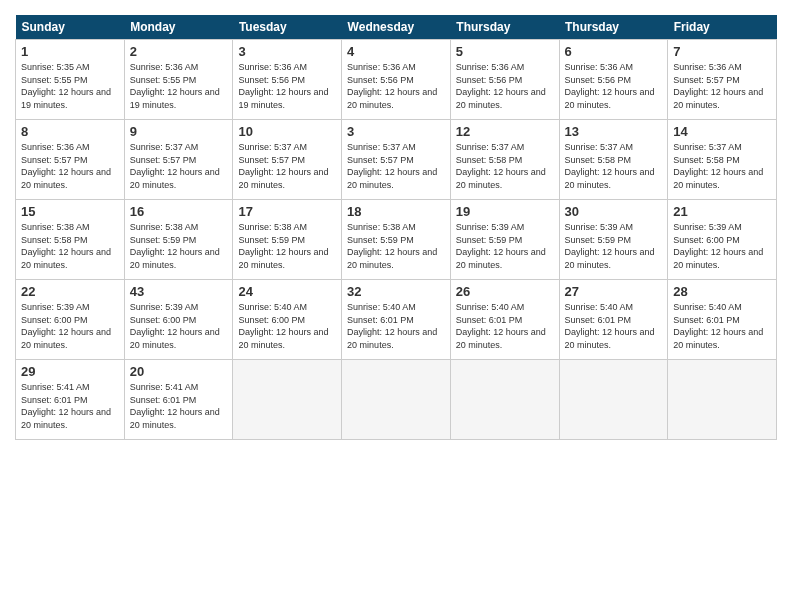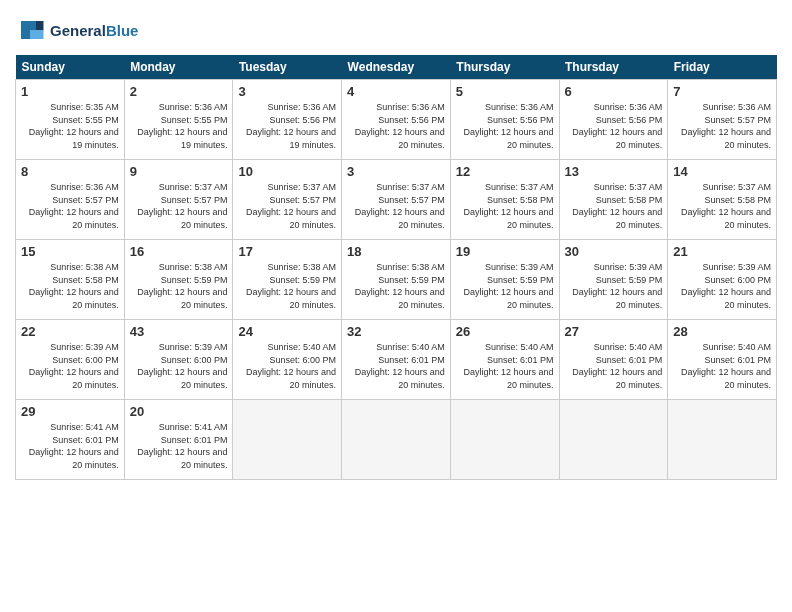--- a/index.html
+++ b/index.html
@@ -67,44 +67,26 @@
     }
     .day-num {
       font-size: 13px;
       font-weight: bold;
       margin-bottom: 2px;
     }
     .day-info {
       font-size: 9px;
       line-height: 1.4;
       color: #333;
-      text-align: right;
     }
   </style>
 </head>
 <body>
 
 <div class="container">
-  <div class="header">
-    <div class="logo">
-      <svg class="logo-icon" viewBox="0 0 40 40">
-        <rect x="0" y="0" width="40" height="40" fill="none"></rect>
-        <polygon points="8,32 8,8 28,8 28,20 20,20 20,32" fill="#2471a3"></polygon>
-        <polygon points="28,8 38,8 38,20 28,20" fill="#1a3a5c"></polygon>
-        <polygon points="20,20 38,20 38,32 20,32" fill="#5dade2"></polygon>
-      </svg>
-      <div>
-        <div style="font-size:15px;font-weight:bold;color:#1a3a5c;">General<span style="color:#2471a3;">Blue</span></div>
-      </div>
-    </div>
-    <div class="title-block">
-      <div class="month-year"></div>
-      <div class="location"></div>
-    </div>
-  </div>
 
   <table>
     <thead>
       <tr>
         <th>Sunday</th>
         <th>Monday</th>
         <th>Tuesday</th>
         <th>Wednesday</th>
         <th>Thursday</th>
         <th>Thursday</th>

